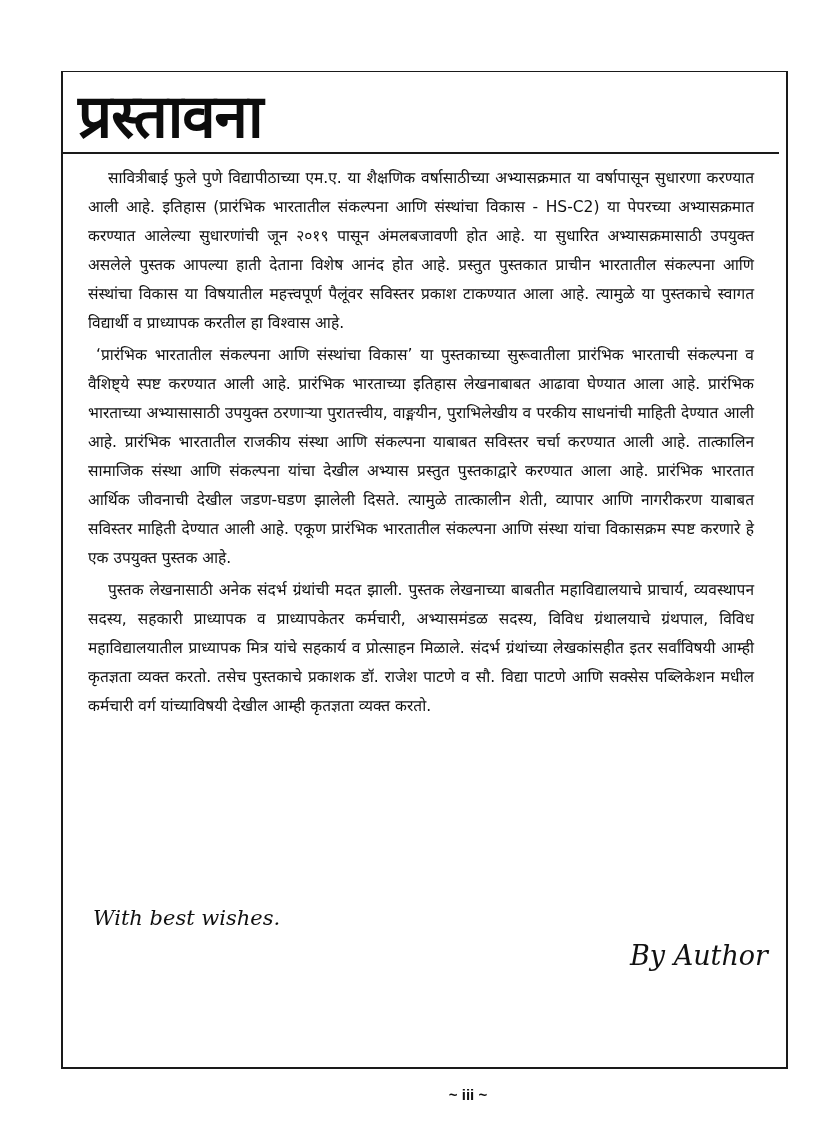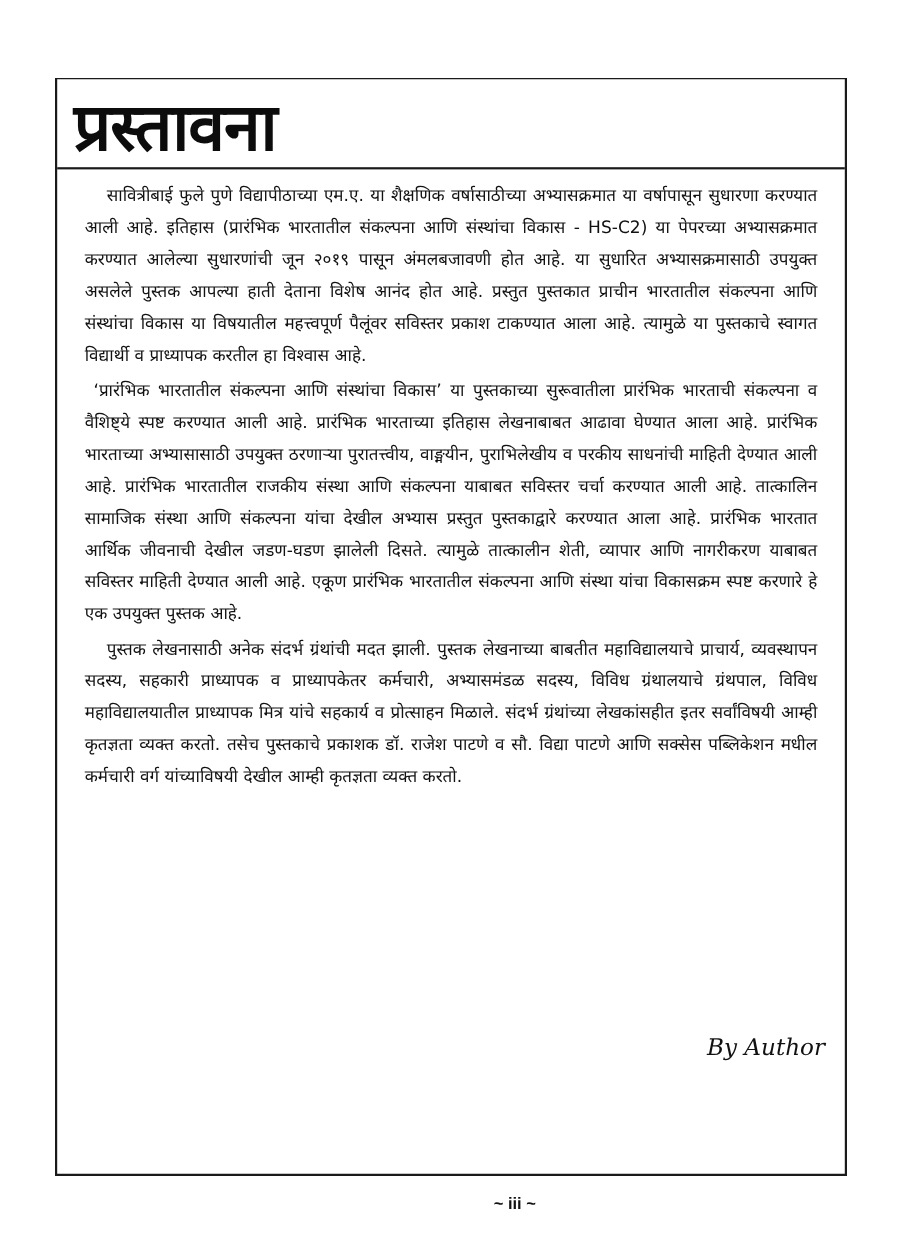--- a/index.html
+++ b/index.html
@@ -9,28 +9,29 @@
     }
     body {
       width: 840px;
       height: 1140px;
       position: relative;
       overflow: hidden;
       color: #111111;
     }
     .frame {
       position: absolute;
-      left: 50px;
+      left: 61px;
       top: 71px;
       width: 716px;
       height: 995px;
       border: 2px solid #1a1a1a;
       border-top-width: 1.5px;
       border-left-width: 2px;
       box-sizing: content-box;
+      padding-left: 7px;
     }
     .title-band {
       position: absolute;
       left: 0;
       top: 0;
       width: 716px;
       height: 80px;
       border-bottom: 2px solid #1a1a1a;
     }
     .title {
@@ -71,21 +72,21 @@
       font-style: italic;
       font-size: 21px;
       color: #111111;
     }
     .signature {
       position: absolute;
       right: 18px;
       top: 868px;
       font-family: "DejaVu Serif", serif;
       font-style: italic;
-      font-size: 21px;
+      font-size: 27px;
       color: #111111;
     }
     .page-number {
       position: absolute;
       left: 0;
       width: 840px;
       top: 1086px;
       text-align: center;
       font-family: "Liberation Sans", sans-serif;
       font-weight: bold;
@@ -101,16 +102,17 @@
   <div class="title-band">
     <div class="title">प्रस्तावना</div>
   </div>
 
   <div class="body-text">
     <p class="para">सावित्रीबाई फुले पुणे विद्यापीठाच्या एम.ए. या शैक्षणिक वर्षासाठीच्या अभ्यासक्रमात या वर्षापासून सुधारणा करण्यात आली आहे. इतिहास (प्रारंभिक भारतातील संकल्पना आणि संस्थांचा विकास - HS-C2) या पेपरच्या अभ्यासक्रमात करण्यात आलेल्या सुधारणांची जून २०१९ पासून अंमलबजावणी होत आहे. या सुधारित अभ्यासक्रमासाठी उपयुक्त असलेले पुस्तक आपल्या हाती देताना विशेष आनंद होत आहे. प्रस्तुत पुस्तकात प्राचीन भारतातील संकल्पना आणि संस्थांचा विकास या विषयातील महत्त्वपूर्ण पैलूंवर सविस्तर प्रकाश टाकण्यात आला आहे. त्यामुळे या पुस्तकाचे स्वागत विद्यार्थी व प्राध्यापक करतील हा विश्वास आहे.</p>
     <p class="para quote-start">‘प्रारंभिक भारतातील संकल्पना आणि संस्थांचा विकास’ या पुस्तकाच्या सुरूवातीला प्रारंभिक भारताची संकल्पना व वैशिष्ट्ये स्पष्ट करण्यात आली आहे. प्रारंभिक भारताच्या इतिहास लेखनाबाबत आढावा घेण्यात आला आहे. प्रारंभिक भारताच्या अभ्यासासाठी उपयुक्त ठरणाऱ्या पुरातत्त्वीय, वाङ्मयीन, पुराभिलेखीय व परकीय साधनांची माहिती देण्यात आली आहे. प्रारंभिक भारतातील राजकीय संस्था आणि संकल्पना याबाबत सविस्तर चर्चा करण्यात आली आहे. तात्कालिन सामाजिक संस्था आणि संकल्पना यांचा देखील अभ्यास प्रस्तुत पुस्तकाद्वारे करण्यात आला आहे. प्रारंभिक भारतात आर्थिक जीवनाची देखील जडण-घडण झालेली दिसते. त्यामुळे तात्कालीन शेती, व्यापार आणि नागरीकरण याबाबत सविस्तर माहिती देण्यात आली आहे. एकूण प्रारंभिक भारतातील संकल्पना आणि संस्था यांचा विकासक्रम स्पष्ट करणारे हे एक उपयुक्त पुस्तक आहे.</p>
     <p class="para">पुस्तक लेखनासाठी अनेक संदर्भ ग्रंथांची मदत झाली. पुस्तक लेखनाच्या बाबतीत महाविद्यालयाचे प्राचार्य, व्यवस्थापन सदस्य, सहकारी  प्राध्यापक व प्राध्यापकेतर कर्मचारी, अभ्यासमंडळ सदस्य, विविध ग्रंथालयाचे ग्रंथपाल, विविध महाविद्यालयातील प्राध्यापक मित्र यांचे सहकार्य व प्रोत्साहन मिळाले. संदर्भ ग्रंथांच्या लेखकांसहीत इतर सर्वांविषयी आम्ही कृतज्ञता व्यक्त करतो. तसेच पुस्तकाचे प्रकाशक डॉ. राजेश पाटणे व सौ. विद्या पाटणे आणि सक्सेस पब्लिकेशन मधील कर्मचारी वर्ग यांच्याविषयी देखील आम्ही कृतज्ञता व्यक्त करतो.</p>
   </div>
 
+  <div class="closing">With best wishes.</div>
   <div class="signature">By Author</div>
 </div>
 
 <div class="page-number">~ iii ~</div>
 
 </body></html>

